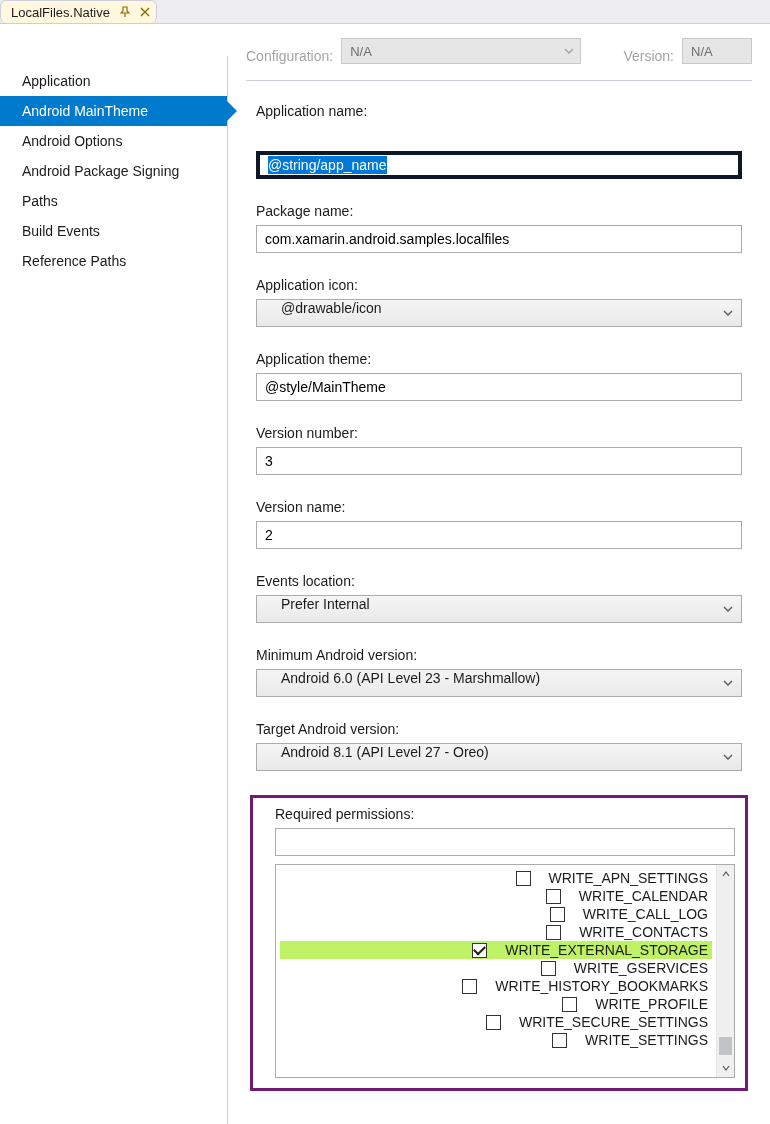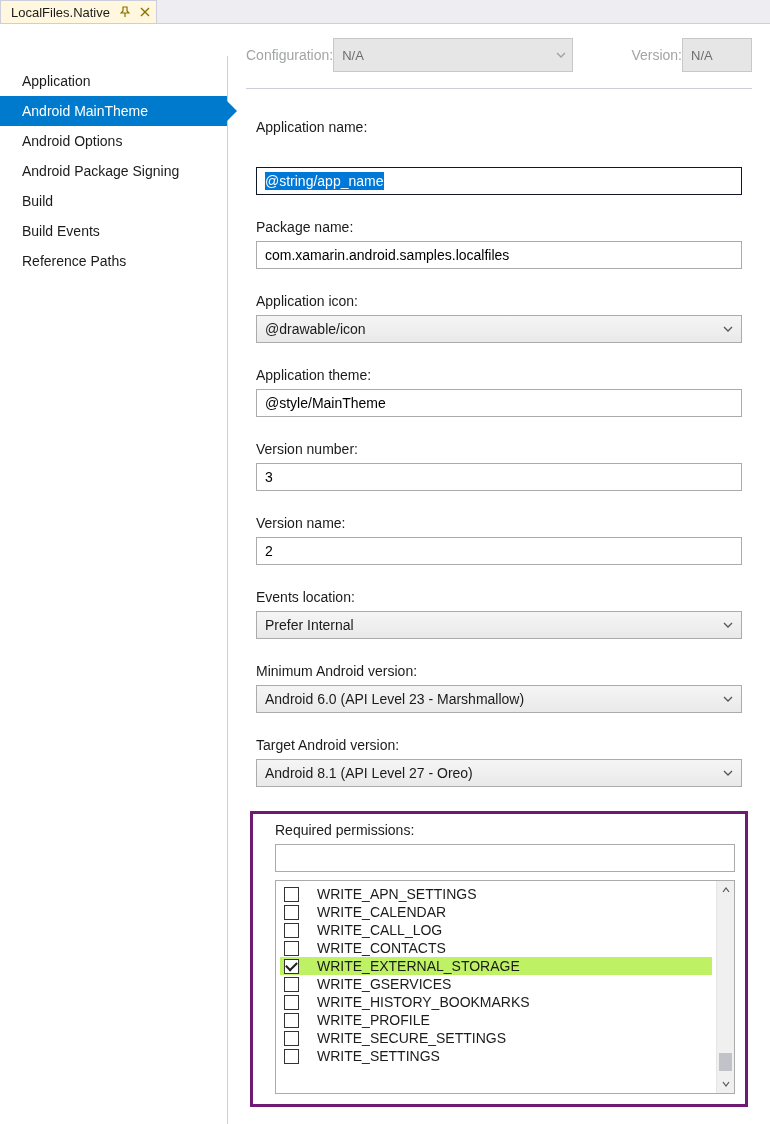--- a/index.html
+++ b/index.html
@@ -22,20 +22,21 @@
     .tab {
       background: #fff8df;
       border-right: 1px solid #cccedb;
       border-top: 1px solid #cccedb;
       border-left: 1px solid #cccedb;
       padding: 0 6px 0 10px;
       display: flex;
       align-items: center;
       gap: 10px;
       font-size: 13px;
+      border-radius: 6px;
     }
     .tab .pin-icon svg, .tab .close-icon svg { display:block; }
     .close-icon svg path { stroke: #8b6f00; }
     .pin-icon svg path, .pin-icon svg line { stroke: #8b6f00; }
     .main {
       display: flex;
       height: calc(100% - 24px);
     }
     .sidebar {
       width: 228px;
@@ -66,32 +67,32 @@
       border-bottom: 10px solid transparent;
       border-left: 10px solid #007acc;
     }
     .content {
       flex: 1;
       padding: 14px 18px 0 18px;
       overflow-y: auto;
     }
     .top-row {
       display: flex;
-      align-items: center;
-      gap: 0;
+      align-items: flex-end;
+      gap: 8px;
       padding-bottom: 16px;
       border-bottom: 1px solid #cccedb;
-      margin-bottom: 30px;
+      margin-bottom: 22px;
     }
     .lbl-disabled { color: #a2a4a5; font-size: 14px; }
     .combo-disabled {
       background: #e6e6e6;
       color: #6d6d6d;
       border: 1px solid #c8c8c8;
-      height: 34px;
+      height: 26px;
       display: flex;
       align-items: center;
       padding: 0 8px;
       position: relative;
     }
     .combo-disabled .chev {
       position: absolute; right: 6px; top: 50%; transform: translateY(-50%);
     }
     .combo-disabled.config { width: 240px; }
     .combo-disabled.plat { width: 70px; }
@@ -102,37 +103,37 @@
       width: 100%;
       height: 28px;
       padding: 0 8px;
       font-family: inherit;
       font-size: 14px;
       border: 1px solid #ababab;
       outline: none;
       background: #ffffff;
     }
     .txt.focused {
-      border: 1px solid #0f172a;
+      border: 4px solid #0f172a;
       margin-top: 32px;
     }
     .txt.focused .sel {
       background: #0078d7; color: #ffffff; padding: 1px 0;
     }
     .txt-static {
       display:flex; align-items:center;
     }
     .sel { background:#0078d7; color:#fff; }
     .dropdown {
       width: 100%;
       height: 28px;
       border: 1px solid #ababab;
       background: linear-gradient(#f5f5f5,#e9e9e9);
-      display:flex; align-items:center;
-      padding: 0 8px;
+      display:flex; 
+      padding: 0 24px;
       position: relative;
       cursor: pointer;
       font-size: 14px;
     }
     .dropdown .chev {
       position:absolute; right:8px; top:50%; transform:translateY(-50%);
     }
     .chev svg { display:block; }
     .perm-box {
       margin: 0 4px 4px 4px;
@@ -156,20 +157,21 @@
     .perm-items {
       flex:1;
       padding: 4px 4px;
       overflow: hidden;
     }
     .perm-row {
       display:flex; align-items:center;
       gap: 18px;
       padding: 1px 4px;
       font-size: 14px;
+      justify-content: flex-end;
     }
     .perm-row.hl { background: #bef264; }
     .cb {
       width: 15px; height: 15px;
       border: 1px solid #333;
       background: #fff;
       display:inline-flex; align-items:center; justify-content:center;
       flex-shrink:0;
     }
     .cb.checked::after {
@@ -209,21 +211,21 @@
     </span>
   </div>
 </div>
 
 <div class="main">
   <div class="sidebar" id="sidebar">
       <div class="sidebar-item">Application</div>
       <div class="sidebar-item selected">Android MainTheme</div>
       <div class="sidebar-item">Android Options</div>
       <div class="sidebar-item">Android Package Signing</div>
-      <div class="sidebar-item">Build</div>
+      <div class="sidebar-item">Paths</div>
       <div class="sidebar-item">Build Events</div>
       <div class="sidebar-item">Reference Paths</div>
     </div>
 
   <div class="content">
     <div class="top-row">
       <span class="lbl-disabled">Configuration:</span>
       <div class="combo-disabled config">
         <span>N/A</span>
         <span class="chev">

